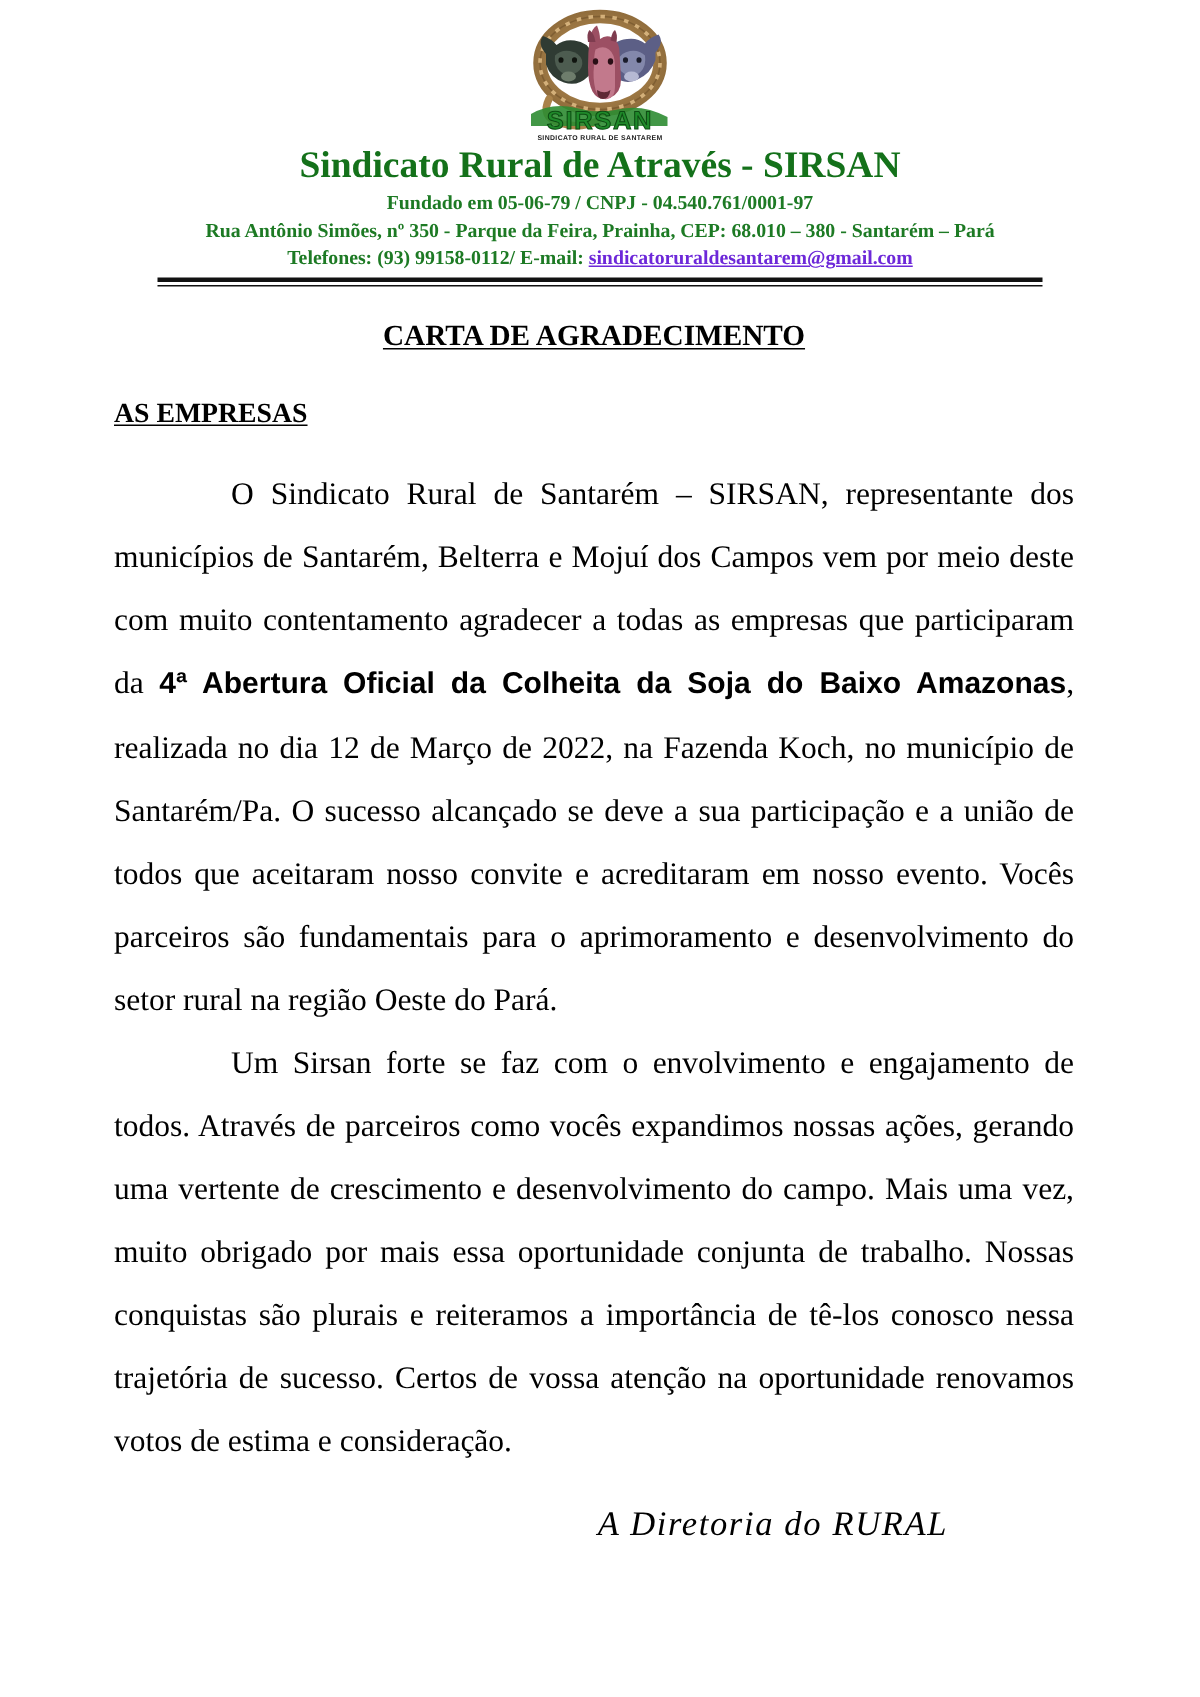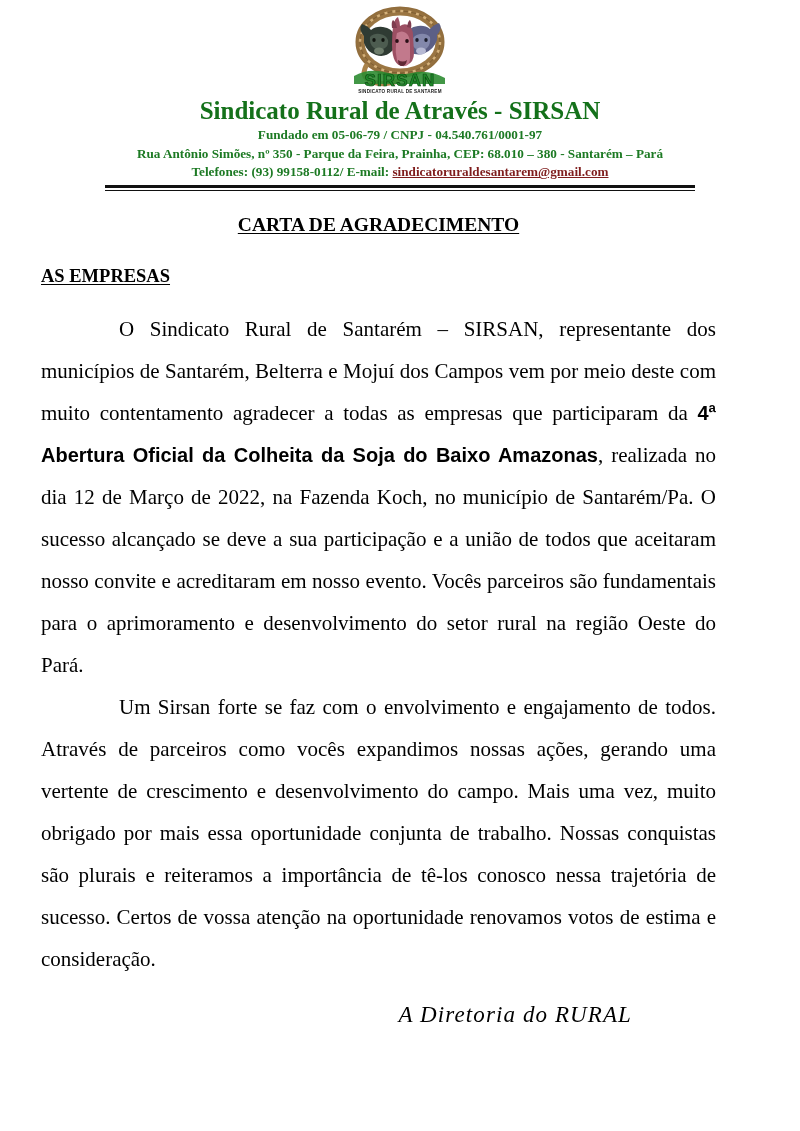--- a/index.html
+++ b/index.html
@@ -46,38 +46,38 @@
   .org-line {
     font-family: "Liberation Serif", "DejaVu Serif", serif;
     font-size: 13.2px;
     font-weight: bold;
     color: #1d7a24;
     line-height: 1.42;
     margin: 0;
     white-space: nowrap;
   }
   .email-link {
-    color: #7f1d1d;
+    color: #6d28d9;
     text-decoration: underline;
     font-weight: bold;
   }
   .rule {
     width: 590px;
     margin: 3px auto 0 auto;
     border: 0;
     border-top: 3px solid #111111;
     border-bottom: 1px solid #111111;
     height: 2px;
     box-sizing: content-box;
     background: #ffffff;
   }
 
   
   .doc-body {
-    padding: 0 84px 0 41px;
+    padding: 0 84px 0 76px;
   }
   .doc-title {
     text-align: center;
     font-size: 19.5px;
     font-weight: bold;
     margin: 22px 0 0 0;
     padding: 0;
     line-height: 1.2;
   }
   .doc-title .u { text-decoration: underline; text-underline-offset: 2px; }

